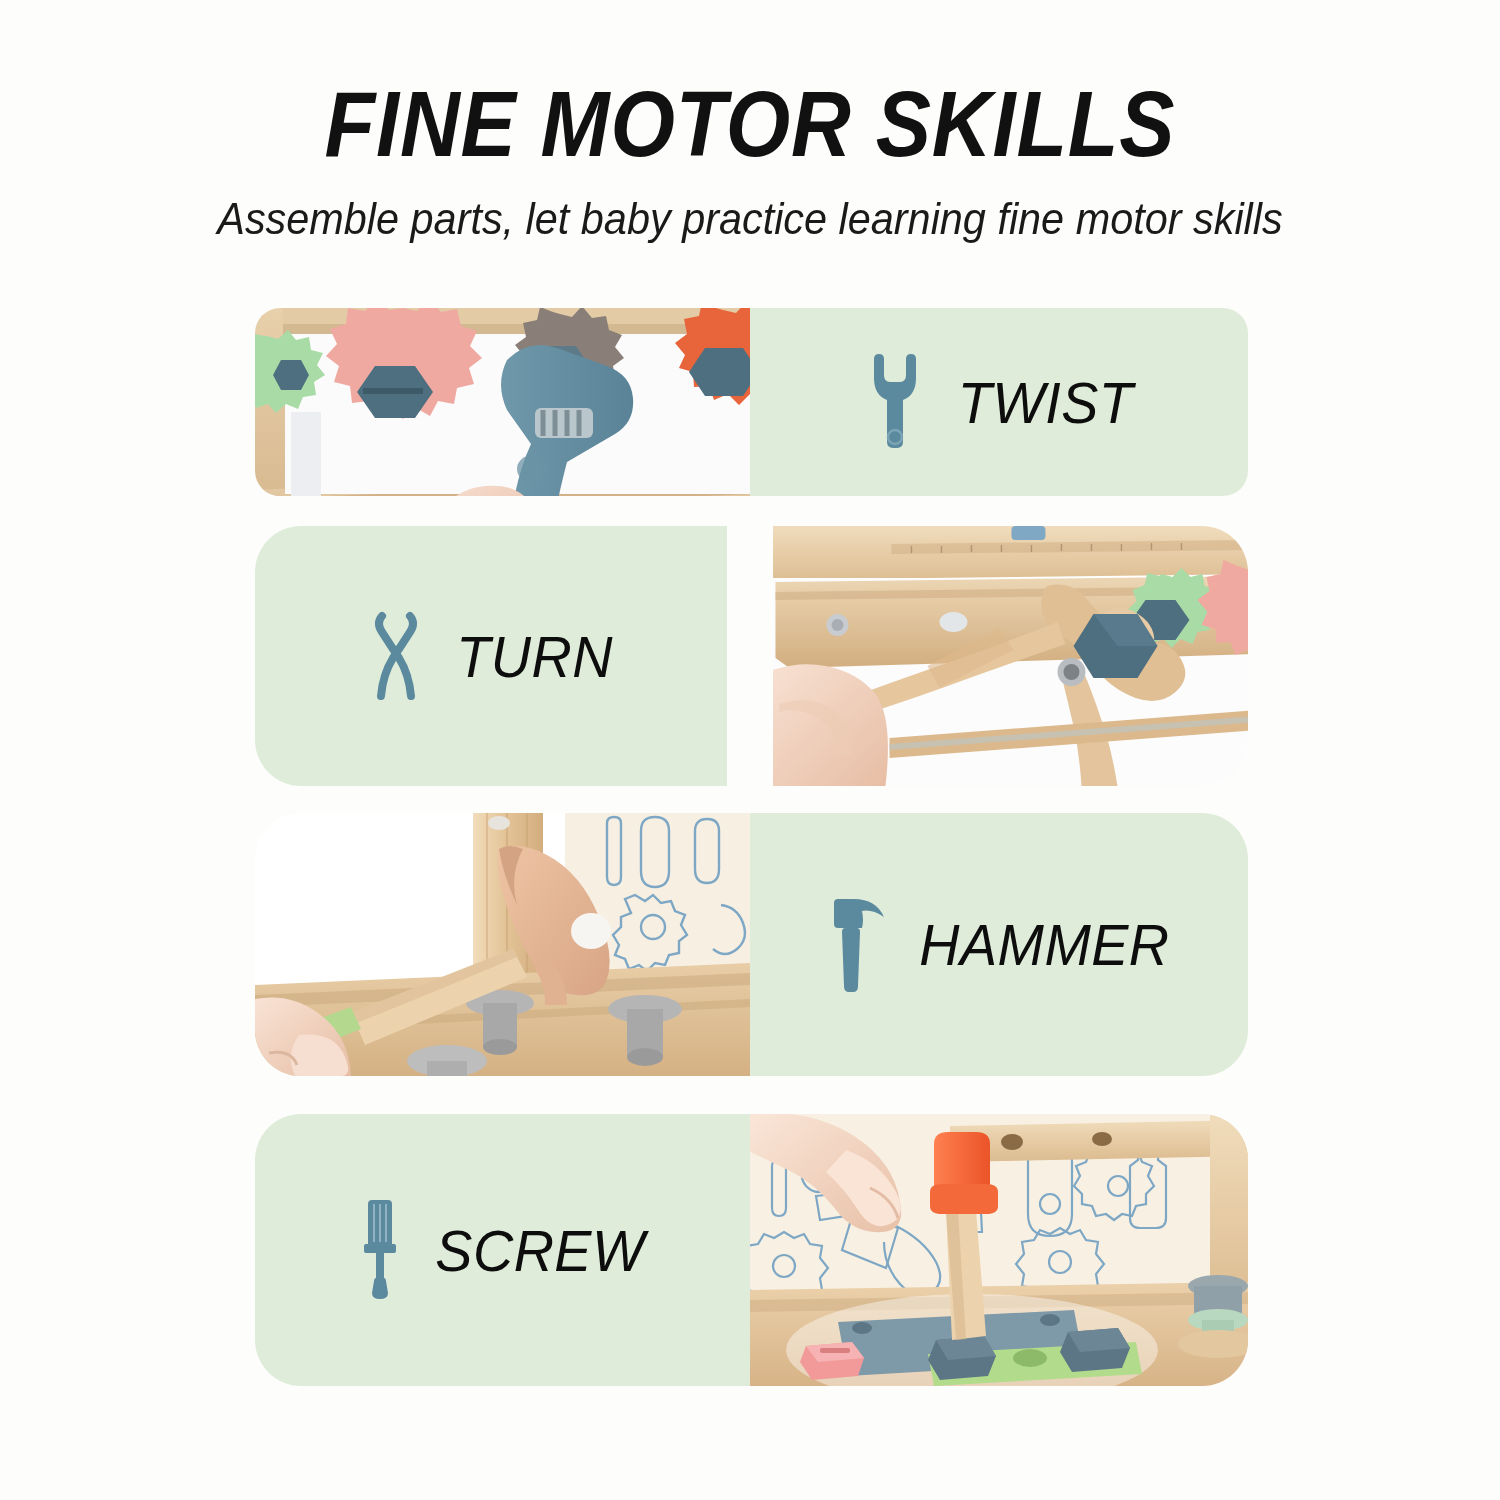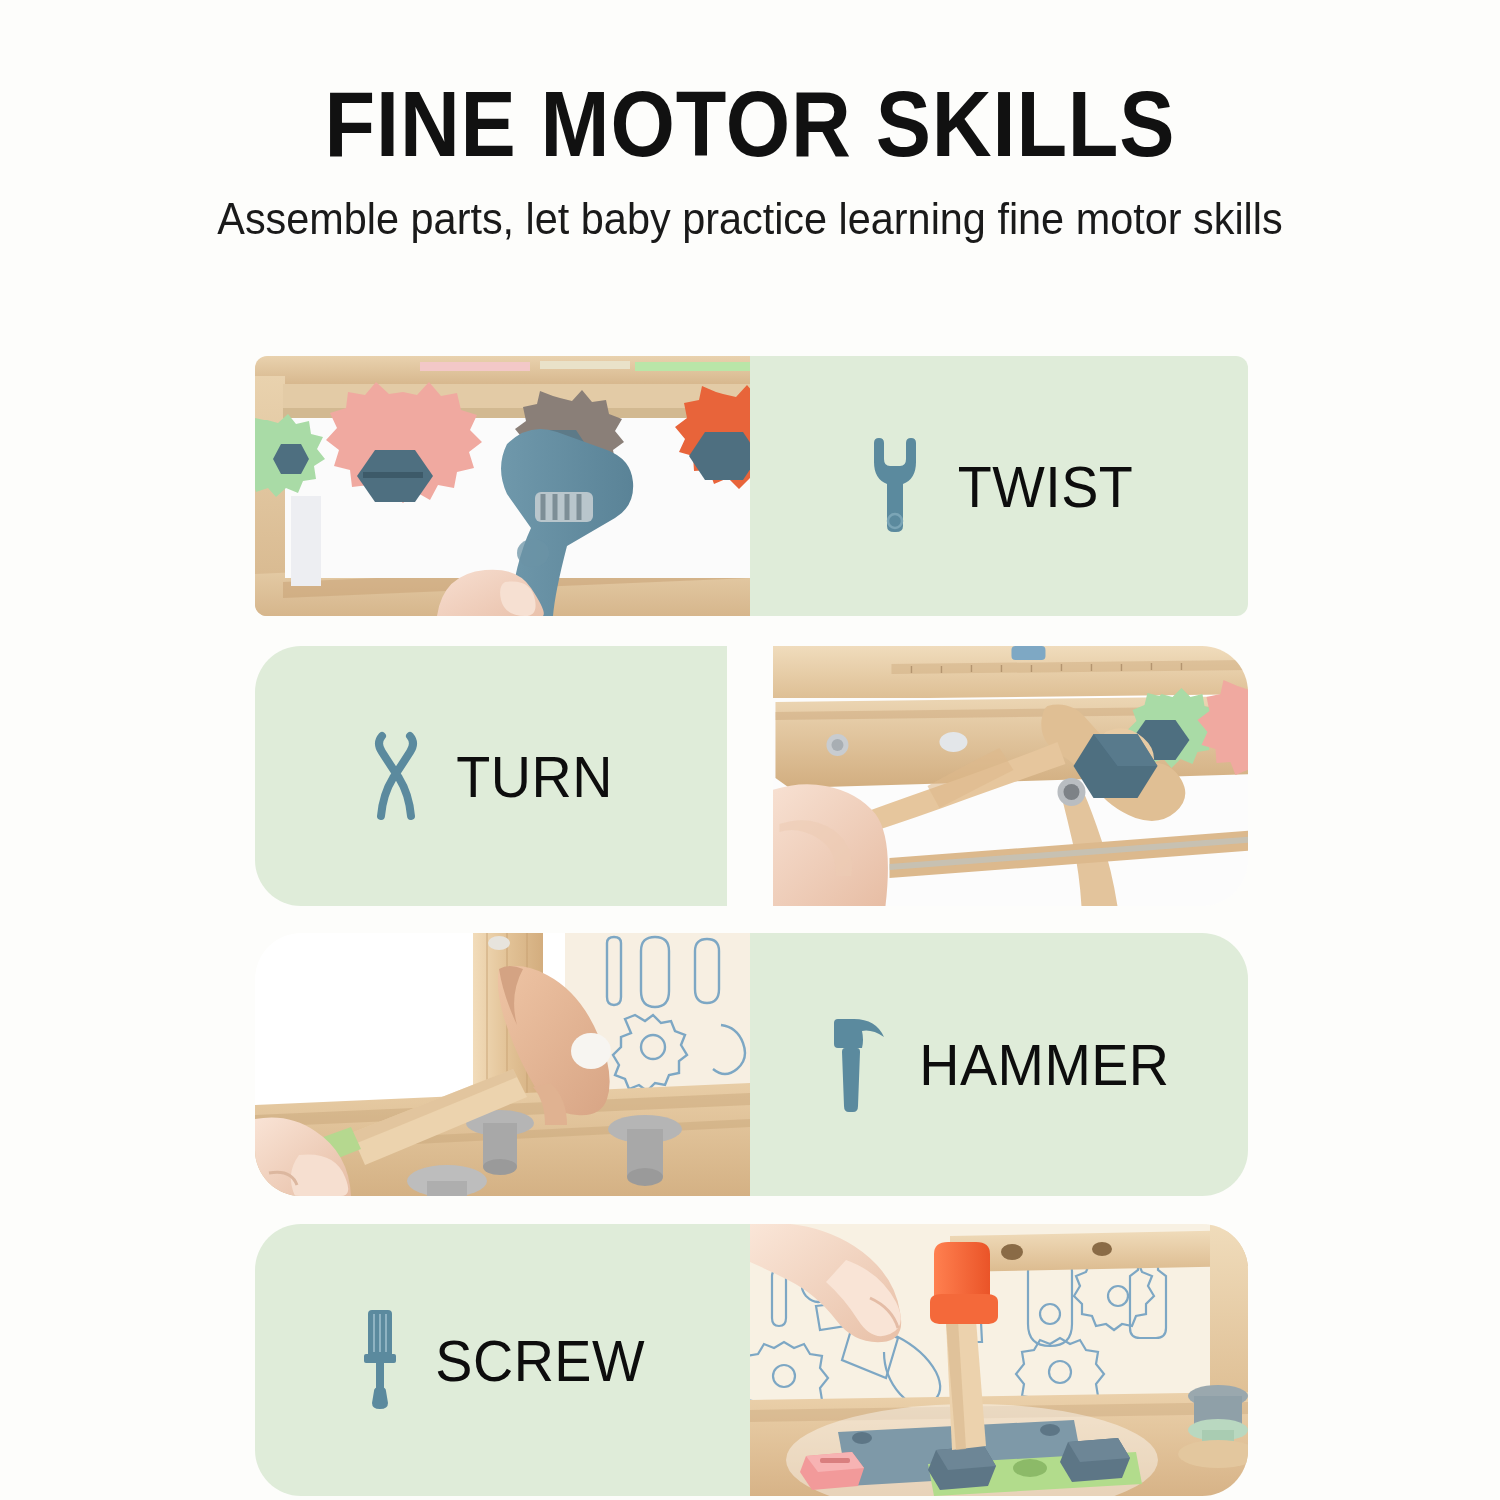--- a/index.html
+++ b/index.html
@@ -12,20 +12,21 @@
     height: 1500px;
     background: #fdfdfb;
     font-family: "Liberation Sans", sans-serif;
     overflow: hidden;
   }
   .page {
     position: relative;
     width: 1500px;
     height: 1500px;
     background: #fdfdfb;
+    font-style: italic;
   }
 
   
   .header {
     position: absolute;
     left: 0;
     top: 0;
     width: 1500px;
     text-align: center;
   }
@@ -60,23 +61,23 @@
     top: 308px;
     width: 993px;
   }
   .row {
     position: relative;
     width: 993px;
     display: flex;
     flex-direction: row;
     overflow: hidden;
   }
-  .row.r1 { height: 260px; margin-bottom: 30px; border-radius: 12px; margin-top: 48px; }
+  .row.r1 { height: 188px; margin-bottom: 30px; border-radius: 25px; }
   .row.r2 { height: 260px; margin-bottom: 27px; border-radius: 46px; gap: 46px; }
-  .row.r3 { height: 263px; margin-bottom: 28px; border-radius: 46px; }
+  .row.r3 { height: 263px; margin-bottom: 38px; border-radius: 46px; }
   .row.r4 { height: 272px; border-radius: 46px; }
 
   .half {
     position: relative;
     height: 100%;
     overflow: hidden;
   }
   .half.left  { width: 495px; }
   .half.right { width: 498px; }
 

